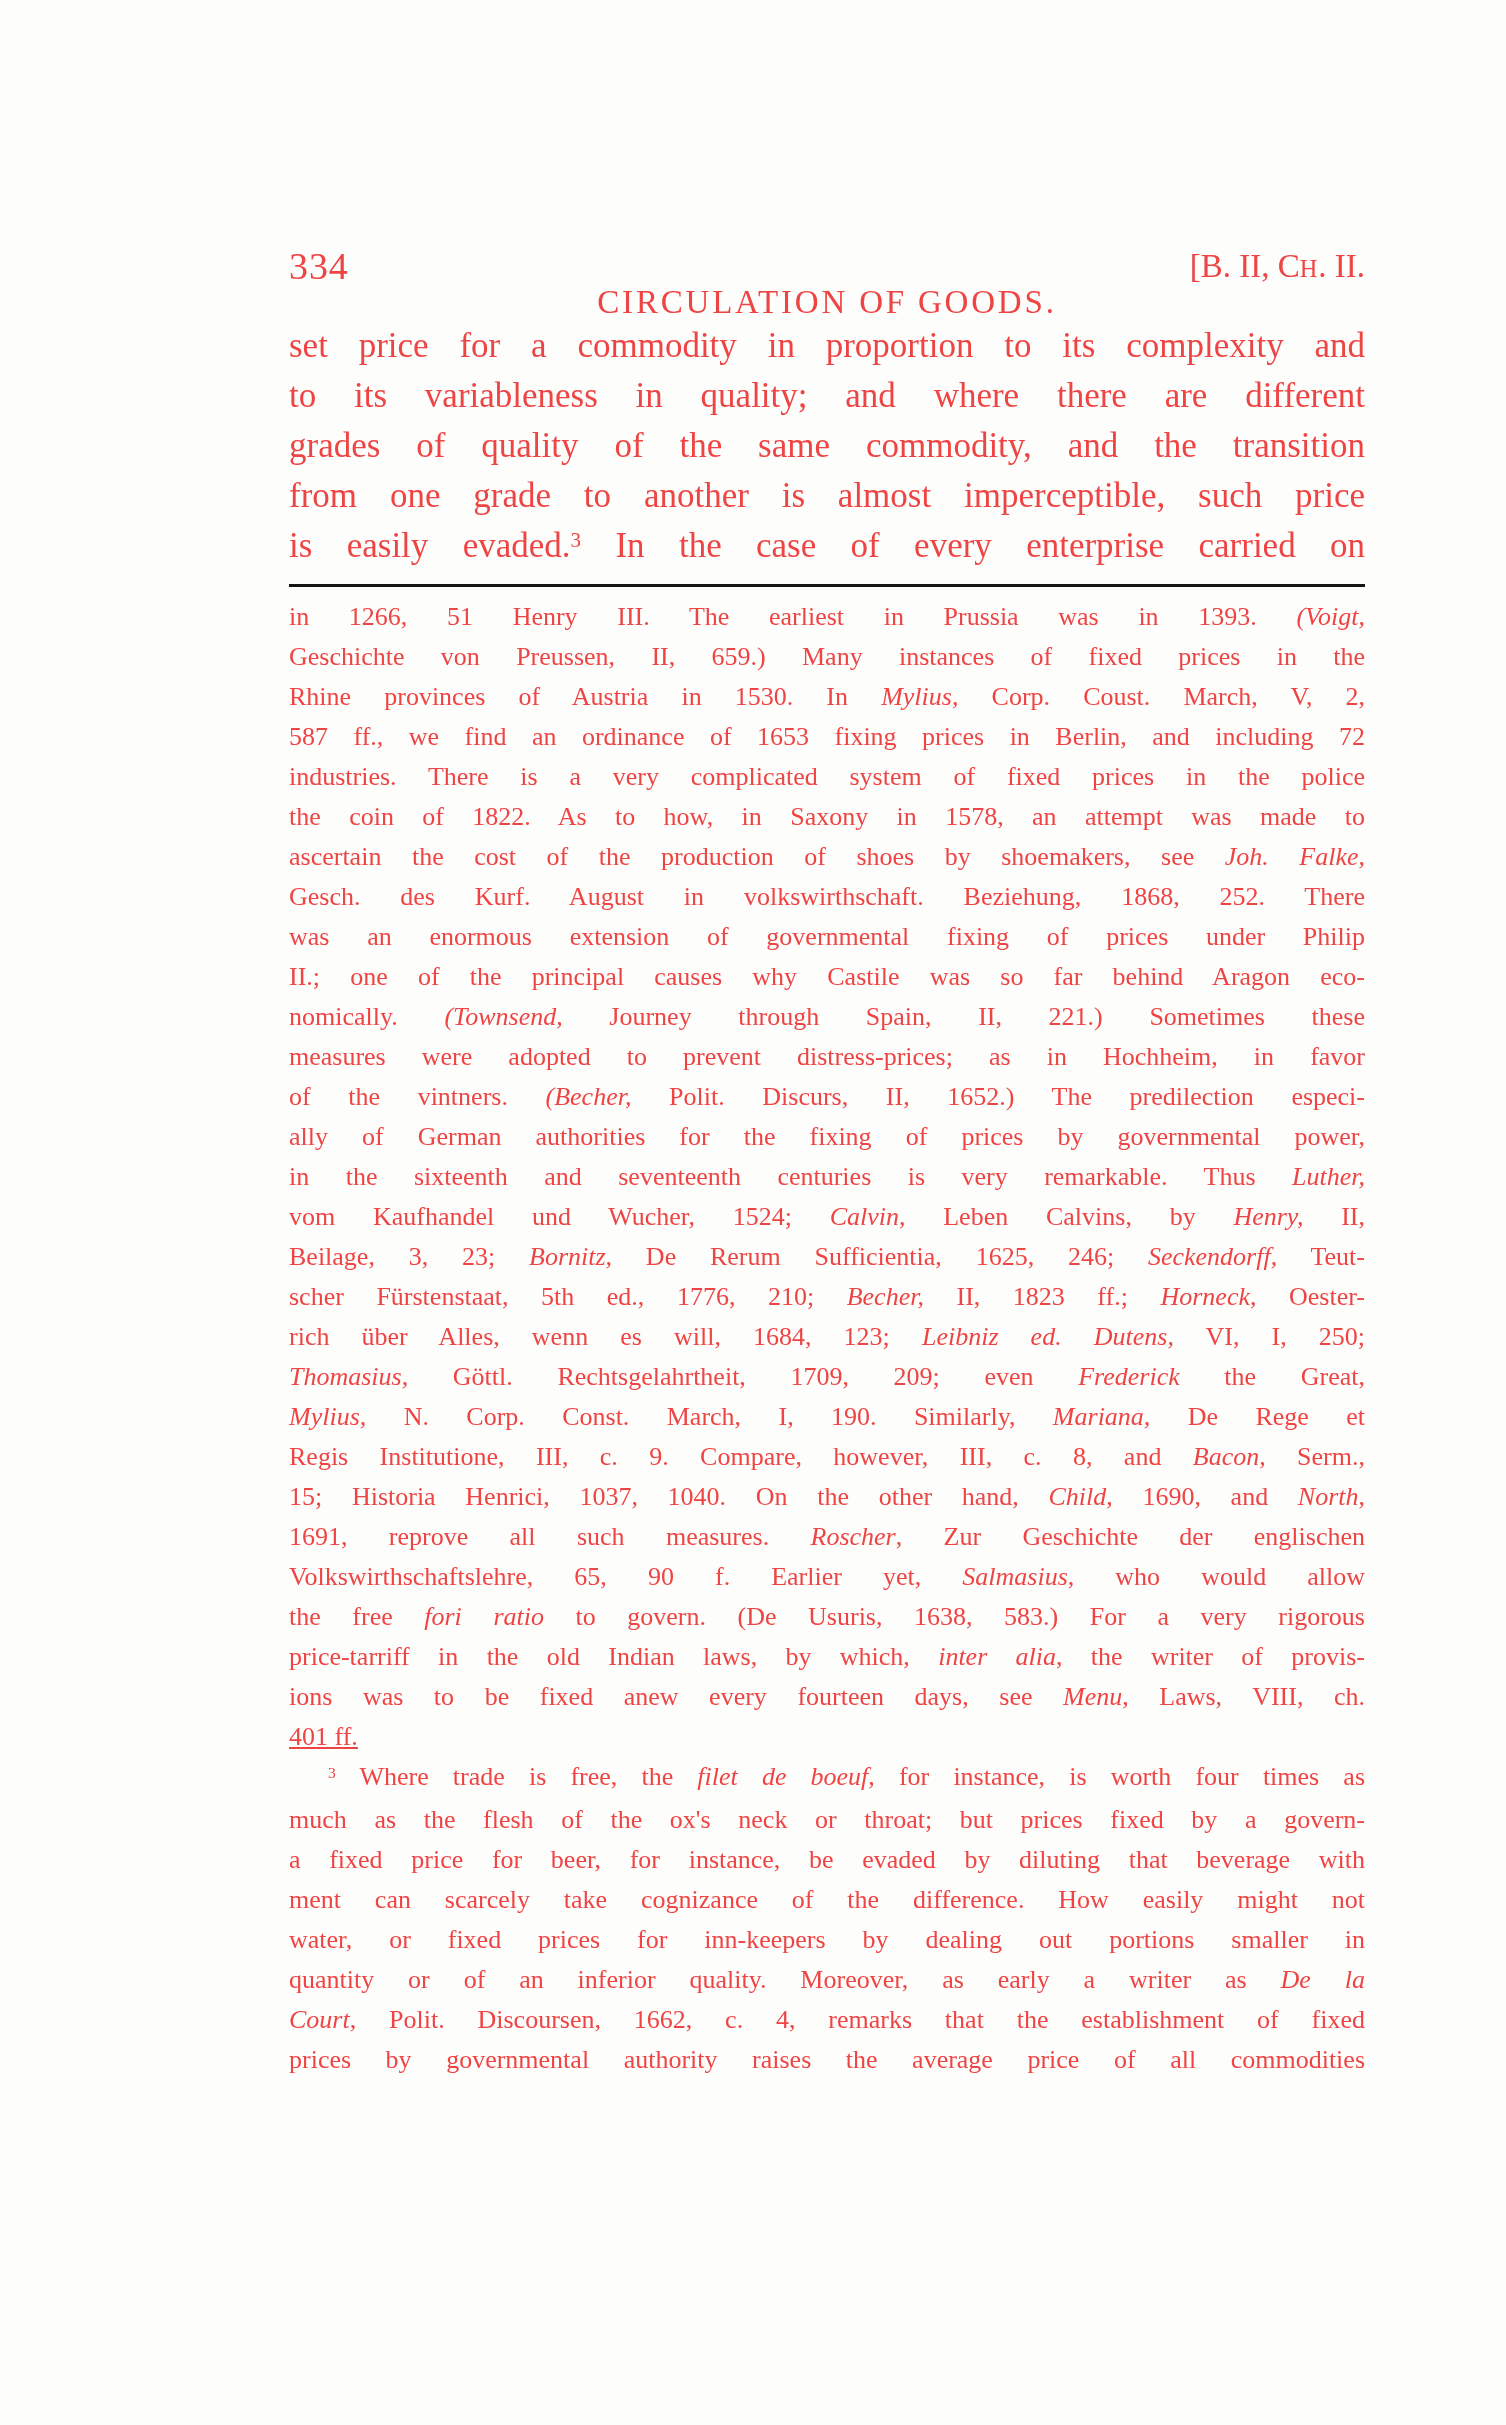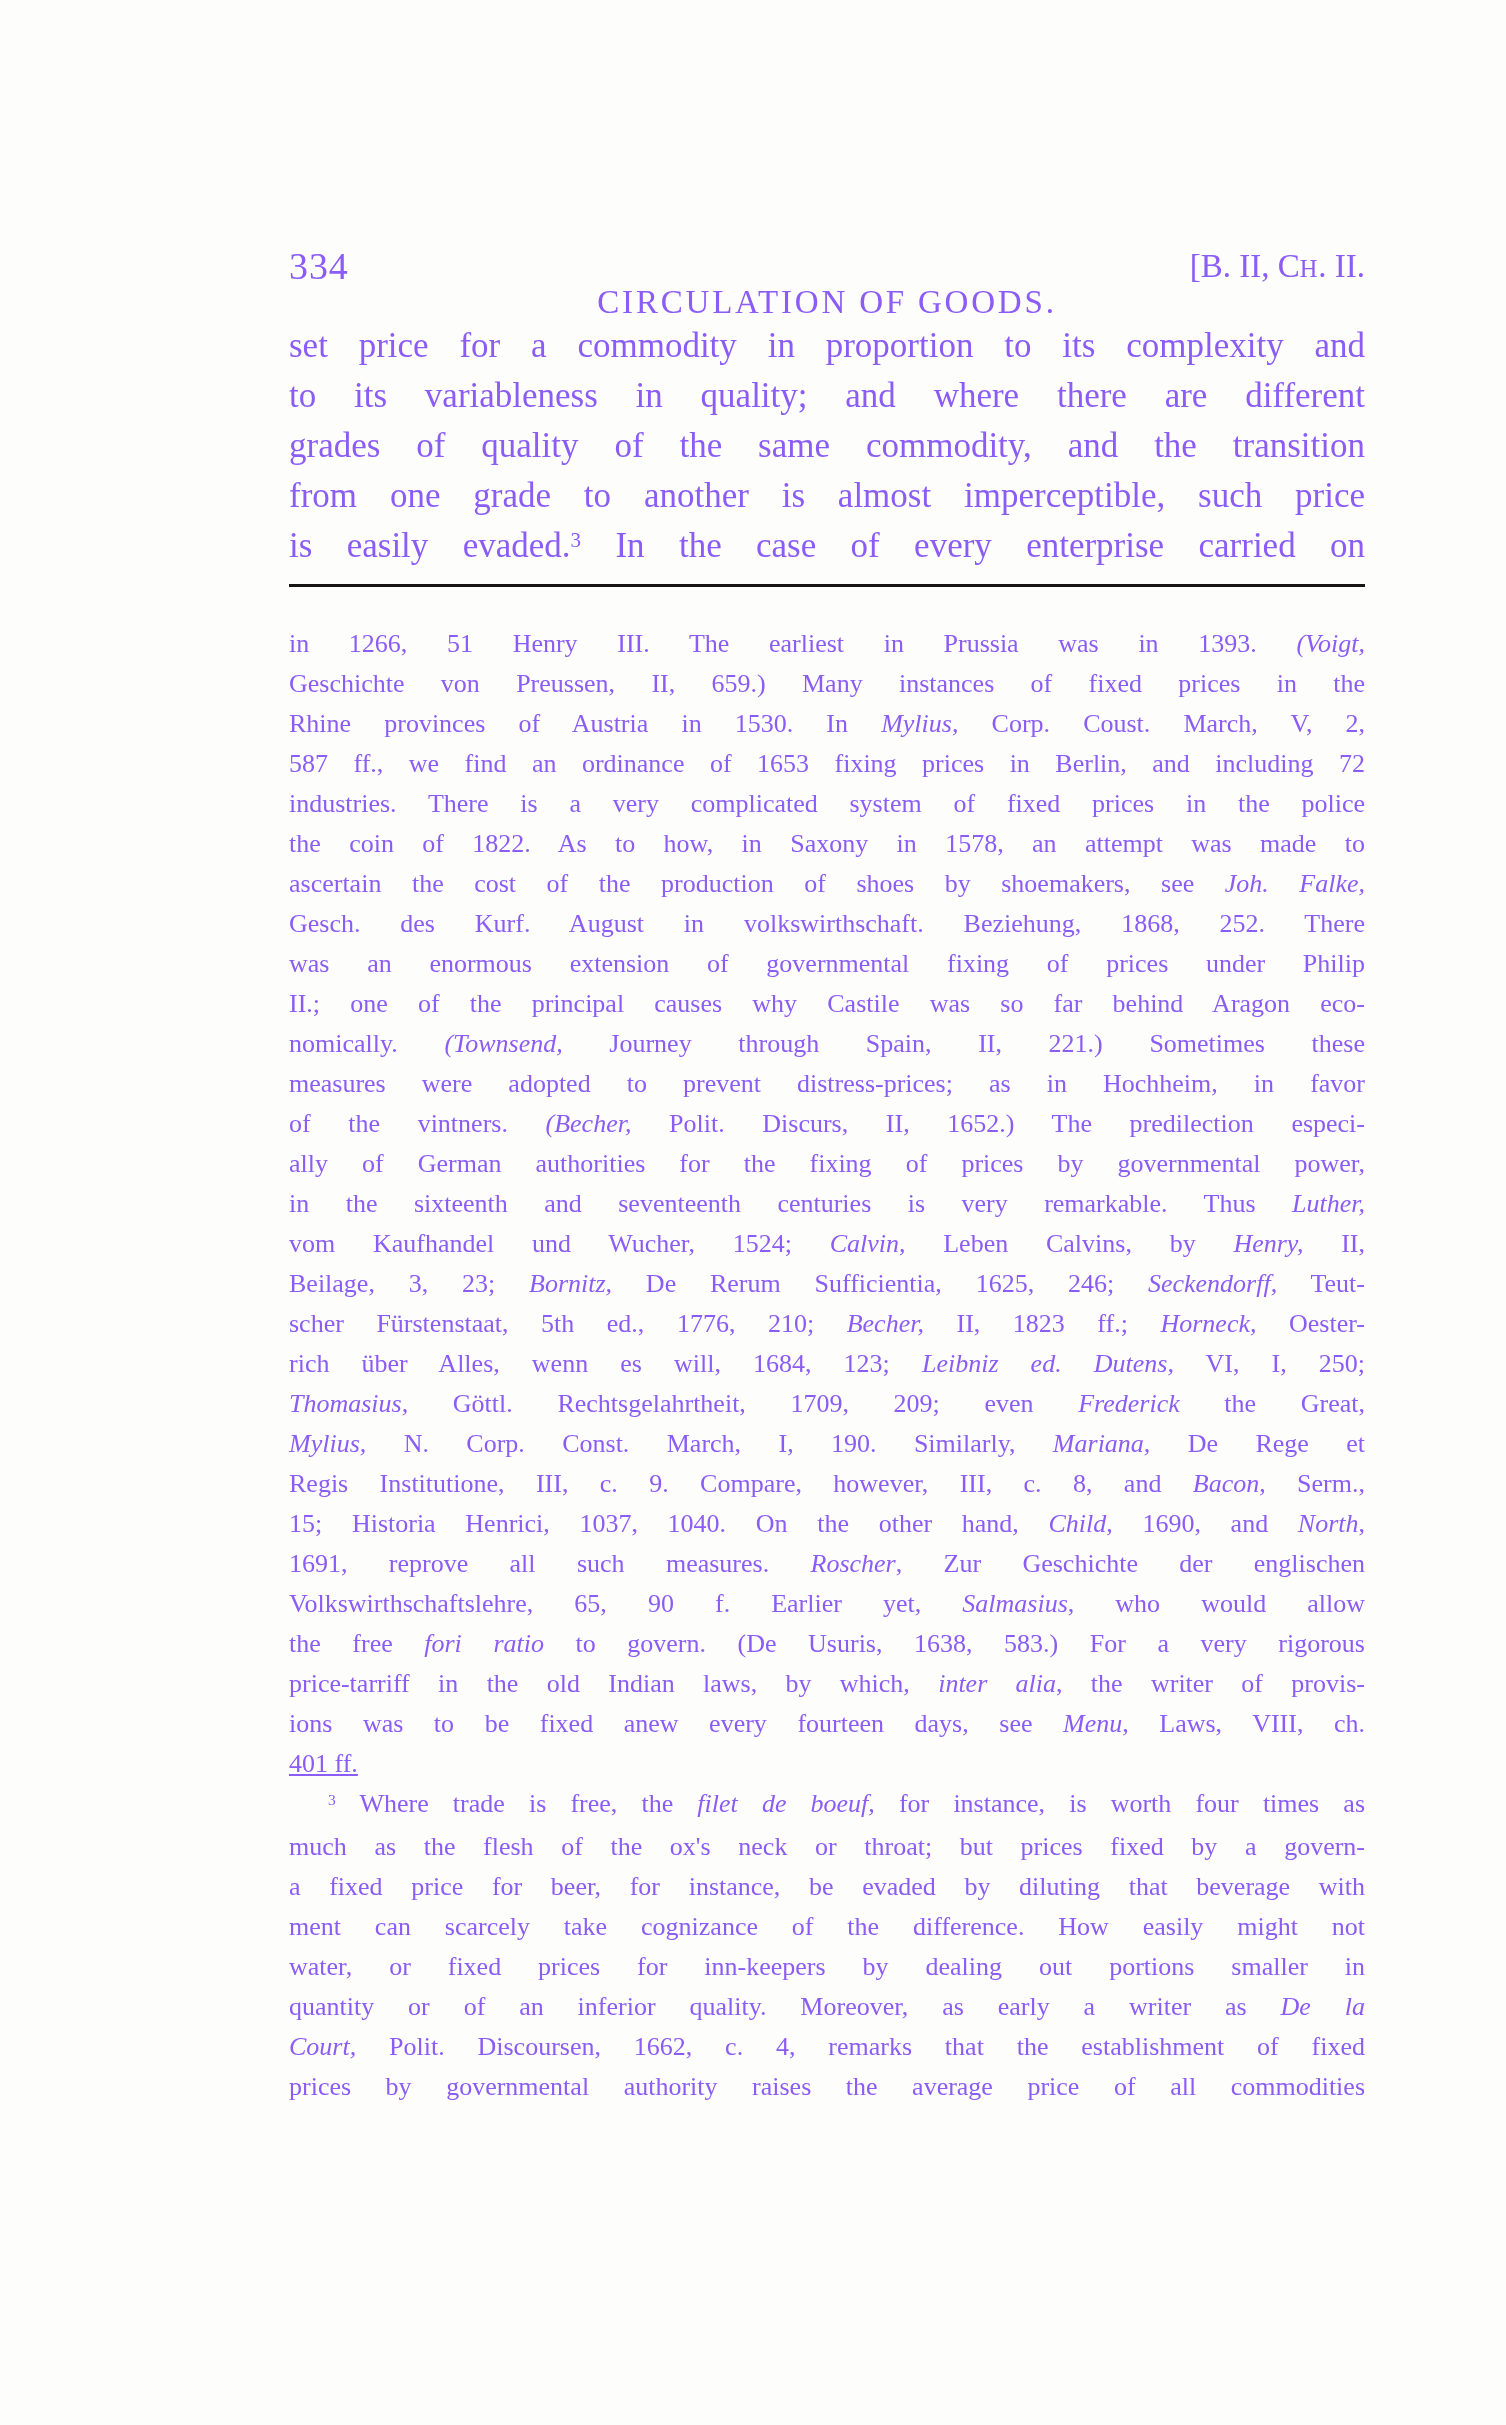--- a/index.html
+++ b/index.html
@@ -2,21 +2,21 @@
 <html style="font-size:15px"><head>
 <meta charset="utf-8">
 <style>
   * { margin: 0; padding: 0; box-sizing: border-box; }
   html, body { background: #fdfdfb; }
   .sheet {
     position: relative;
     width: 1506px;
     height: 2426px;
     background: #fdfdfb;
-    color: #8b5cf6;
+    color: #ef4444;
     font-family: "Liberation Serif", "DejaVu Serif", serif;
     overflow: hidden;
   }
   .content {
     position: absolute;
     left: 289px;
     top: 242px;
     width: 1076px;
   }
   .header { position: relative; height: 51px; }
@@ -37,21 +37,21 @@
     margin-top: 28px;
     font-size: 35px;
     line-height: 50px;
   }
   .rule {
     margin-top: 8.5px;
     height: 3.8px;
     background: #161514;
   }
   .footnotes {
-    margin-top: 37px;
+    margin-top: 10px;
     font-size: 26px;
     line-height: 40px;
   }
   .tline { text-align: justify; text-align-last: justify; }
   .tline.noj { text-align-last: left; text-decoration: underline; }
   .tline.ind { text-indent: 39px; }
   sup {
     font-size: 60%;
     vertical-align: baseline;
     position: relative;

